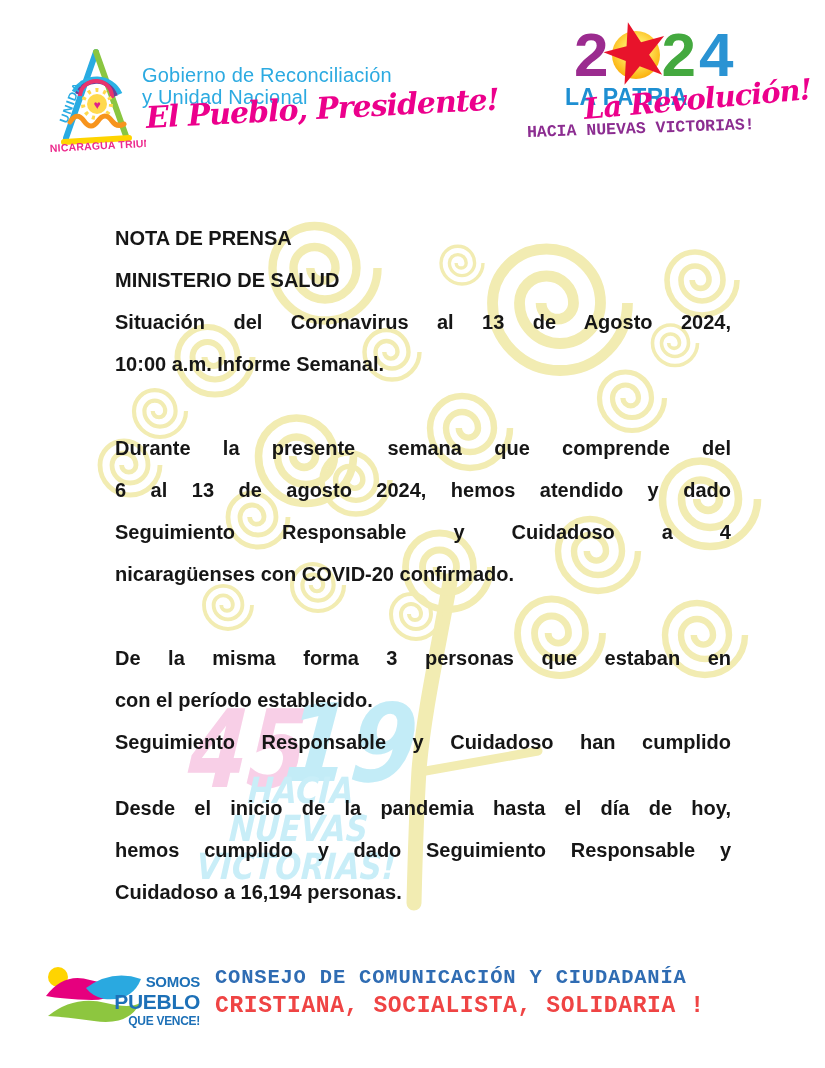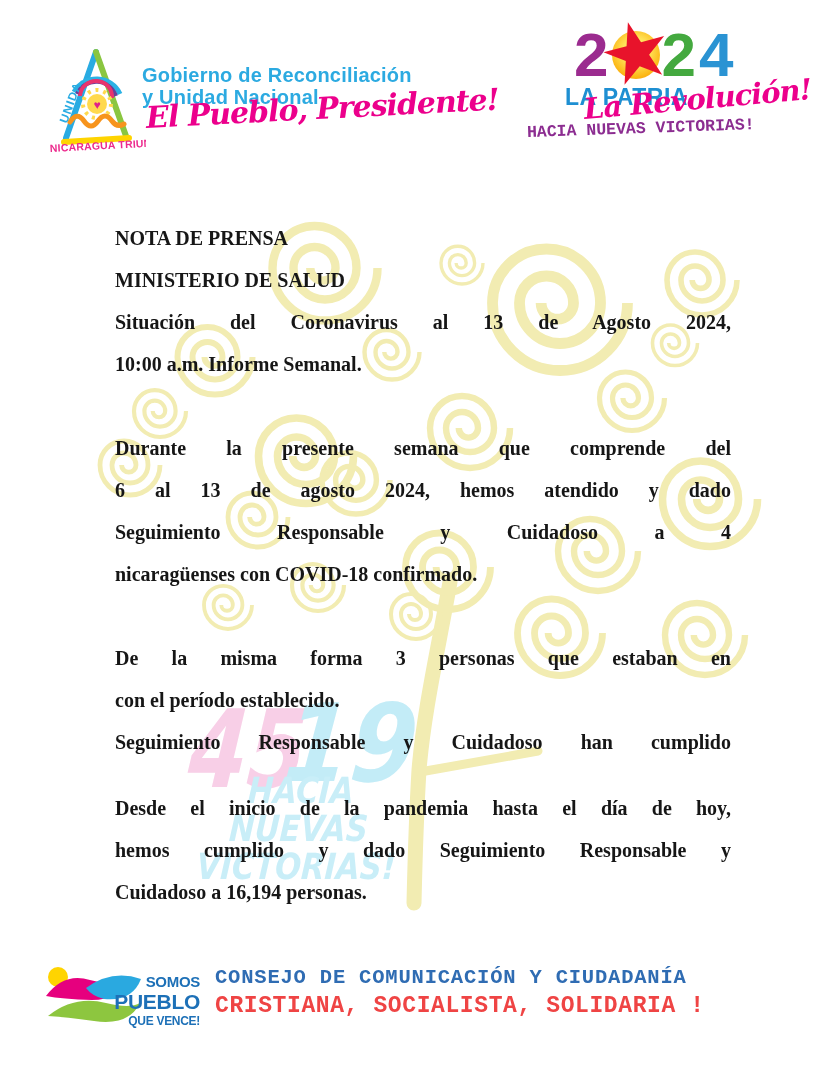--- a/index.html
+++ b/index.html
@@ -23,21 +23,21 @@
   .wm-slogan {
     position:absolute; left:180px; top:772px; width:244px; z-index:0;
     text-align:center; color:#c9eef8; font-family:"DejaVu Sans", sans-serif;
     font-weight:bold; font-style:italic; font-size:36px; line-height:38px;
     transform:scaleX(.85) skewX(-4deg); transform-origin:center top;
   }
   
   .flag { position:absolute; left:38px; top:38px; z-index:1; }
   .gov {
     position:absolute; left:142px; top:64px; z-index:1;
-    font-weight:bold; font-size:20px; line-height:22px;
+    font-weight:normal; font-size:20px; line-height:22px;
     color:#2caae1; letter-spacing:0.2px;
   }
   .slogan {
     position:absolute; left:146px; top:100px; z-index:1;
     font-family:"DejaVu Serif", serif; font-style:italic; font-weight:bold;
     font-size:30px; color:#ec008c; transform:rotate(-3deg);
     transform-origin:left center; letter-spacing:-1px;
   }
   
   .y2024 { position:absolute; left:574px; top:28px; display:flex; align-items:center; z-index:1; }
@@ -66,21 +66,21 @@
   }
   .hacia {
     position:absolute; left:527px; top:123px; z-index:1;
     font-family:"Liberation Mono","DejaVu Sans Mono",monospace;
     font-weight:bold; font-size:16.5px; color:#8c2d91; transform:rotate(-2deg);
     transform-origin:left center;
   }
   
   .body-text {
     position:absolute; left:115px; top:217px; width:616px; z-index:2;
-    font-family:Liberation Serif, serif;
+    font-family:Liberation Sans, sans-serif;
     font-weight:bold; font-size:20px; color:#161616;
   }
   .line { height:42px; line-height:42px; }
   .jl   { text-align:justify; text-align-last:justify; }
   .para + .para { margin-top:42px; }
   .para:nth-child(4) { margin-top:24px; }
   
   .footer-logo { position:absolute; left:44px; top:962px; width:156px; height:76px; z-index:1; }
   .waves { position:absolute; left:0; top:2px; }
   .somos {
@@ -182,21 +182,21 @@
       <div class="para">
         <div class="line">NOTA DE PRENSA</div>
         <div class="line">MINISTERIO DE SALUD</div>
         <div class="line jl">Situación del Coronavirus al 13 de Agosto 2024,</div>
         <div class="line">10:00 a.m. Informe Semanal.</div>
       </div>
       <div class="para">
         <div class="line jl">Durante la presente semana que comprende del</div>
         <div class="line jl">6 al 13 de agosto 2024, hemos atendido y dado</div>
         <div class="line jl">Seguimiento Responsable y Cuidadoso a 4</div>
-        <div class="line">nicaragüenses con COVID-18 confirmado.</div>
+        <div class="line">nicaragüenses con COVID-20 confirmado.</div>
       </div>
       <div class="para">
         <div class="line jl">De la misma forma 3 personas que estaban en</div>
         <div class="line">con el período establecido.</div>
         <div class="line jl">Seguimiento Responsable y Cuidadoso han cumplido</div>
       </div>
       <div class="para">
         <div class="line jl">Desde el inicio de la pandemia hasta el día de hoy,</div>
         <div class="line jl">hemos cumplido y dado Seguimiento Responsable y</div>
         <div class="line">Cuidadoso a 16,194 personas.</div>

